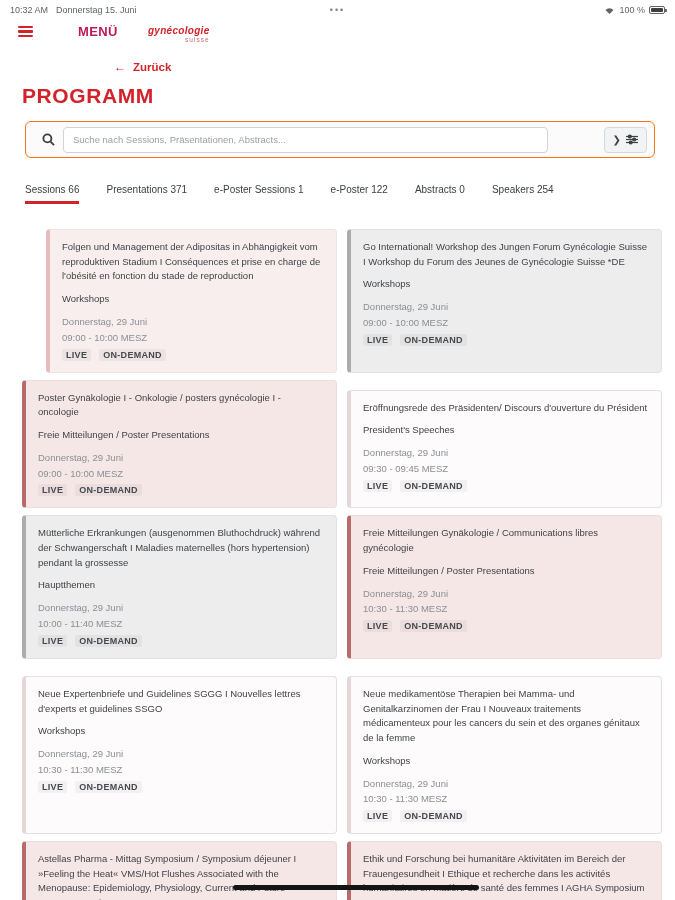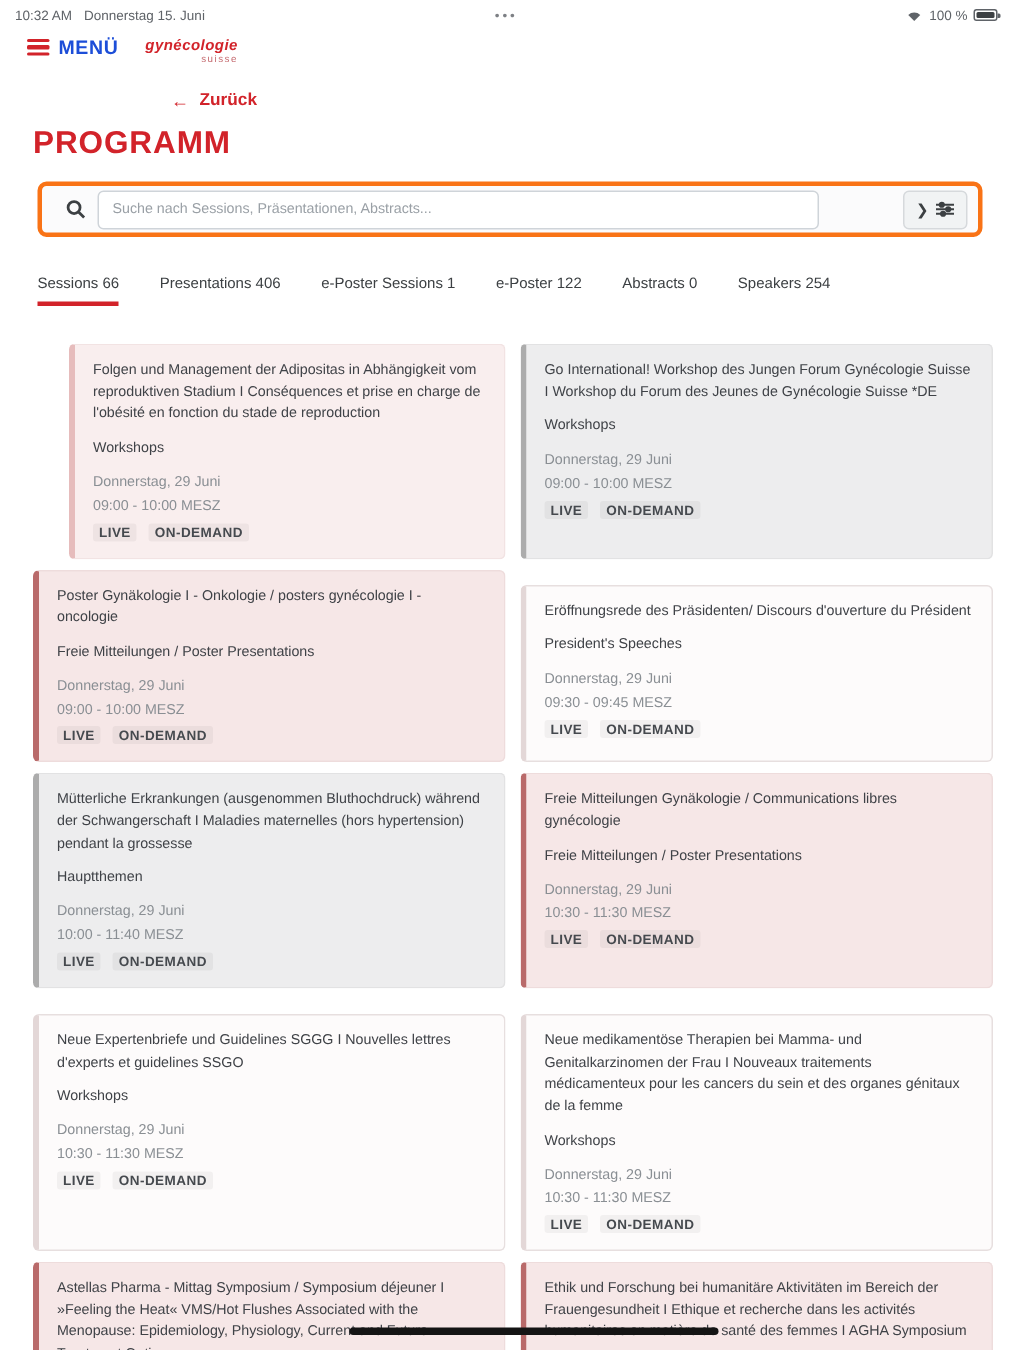--- a/index.html
+++ b/index.html
@@ -19,33 +19,33 @@
   .status-right { display:flex; align-items:center; gap:4px; }
   .wifi-svg { width:11px; height:9px; fill:#5f6368; }
   .battery { width:16px; height:8px; border:1px solid #5f6368; border-radius:2px; position:relative; }
   .battery::before { content:""; position:absolute; inset:1px; background:#3c4043; border-radius:1px; }
   .battery::after { content:""; position:absolute; right:-3px; top:2px; width:2px; height:3px; background:#5f6368; border-radius:0 1px 1px 0; }
   
   .app-header { position:absolute; top:24px; left:18px; display:flex; align-items:flex-start; gap:18px; }
   .menu-btn { display:flex; align-items:center; gap:6px; cursor:pointer; }
   .hamburger { width:15px; height:11px; display:flex; flex-direction:column; justify-content:space-between; }
   .hamburger span { display:block; height:2.4px; background:#d2232a; border-radius:1px; }
-  .menu-label { color:#1d4ed8; font-weight:bold; font-size:13px; letter-spacing:0.4px; }
+  .menu-label { color:#be185d; font-weight:bold; font-size:13px; letter-spacing:0.4px;margin-left:39px; }
   .logo { text-align:right; line-height:1.1; margin-top:1px; }
-  .logo-primary { color:#d2232a; font-weight:bold; font-size:10px; font-style:italic; letter-spacing:0.3px; }
+  .logo-primary { color:#d2232a; font-weight:bold; font-size:10px; font-style:italic; letter-spacing:0.3px;margin-left:12px; }
   .logo-secondary { color:#c56a6f; font-size:6.5px; letter-spacing:1px; }
   
   .back-link { position:absolute; top:60px; left:114px; display:flex; align-items:center; gap:7px;
     color:#d2232a; font-size:11.5px; font-weight:bold; cursor:pointer; }
   .back-arrow { font-size:12px; font-weight:bold; }
   .page-title { position:absolute; top:84px; left:22px; font-size:21px; font-weight:bold;
     color:#d2232a; letter-spacing:0.6px; }
   
   .search-section { position:absolute; top:121px; left:25px; right:20px; height:37px;
-    background:#fbfbfc; border:3px solid #f97316; border-radius:6px;
+    background:#fbfbfc; border:1px solid #f97316; border-radius:6px;
     display:flex; align-items:center; padding:10px 7px; }
   .search-icon-btn { width:30px; height:26px; display:flex; align-items:center; justify-content:center; cursor:pointer; }
   .search-svg { width:13px; height:13px; stroke:#3c4043; fill:none; stroke-width:2; }
   .search-input { flex:1; height:26px; margin-right:56px; border:1px solid #cfd4d9; border-radius:4px;
     background:#fff; padding:0 9px; font-size:9.5px; color:#3c4043; font-family:"Liberation Sans", sans-serif; outline:none; }
   .search-input::placeholder { color:#9aa0a6; }
   .filter-btn { height:26px; padding:0 8px; background:#f1f3f4; border:1px solid #d6d9dc; border-radius:4px;
     display:flex; align-items:center; gap:5px; cursor:pointer; color:#3c4043; }
   .chevron { font-size:10px; color:#3c4043; }
   .sliders-svg { width:12px; height:11px; stroke:#3c4043; stroke-width:1.4; fill:#3c4043; }
@@ -129,21 +129,21 @@
         <line x1="0" y1="6" x2="14" y2="6"></line>
           <circle cx="9.5" cy="6" r="1.7"></circle>
         <line x1="0" y1="9.5" x2="14" y2="9.5"></line>
           <circle cx="5.5" cy="9.5" r="1.7"></circle>
       </svg>
     </div>
   </div>
 
   <div class="tab-bar">
       <div class="tab active">Sessions 66</div>
-      <div class="tab">Presentations 406</div>
+      <div class="tab">Presentations 371</div>
       <div class="tab">e-Poster Sessions 1</div>
       <div class="tab">e-Poster 122</div>
       <div class="tab">Abstracts 0</div>
       <div class="tab">Speakers 254</div>
     </div>
 
   <div class="session-grid">
       <div class="card accent-red-light">
         <div class="card-title">Folgen und Management der Adipositas in Abhängigkeit vom reproduktiven Stadium I Conséquences et prise en charge de l'obésité en fonction du stade de reproduction</div>
         <div class="card-category">Workshops</div>

